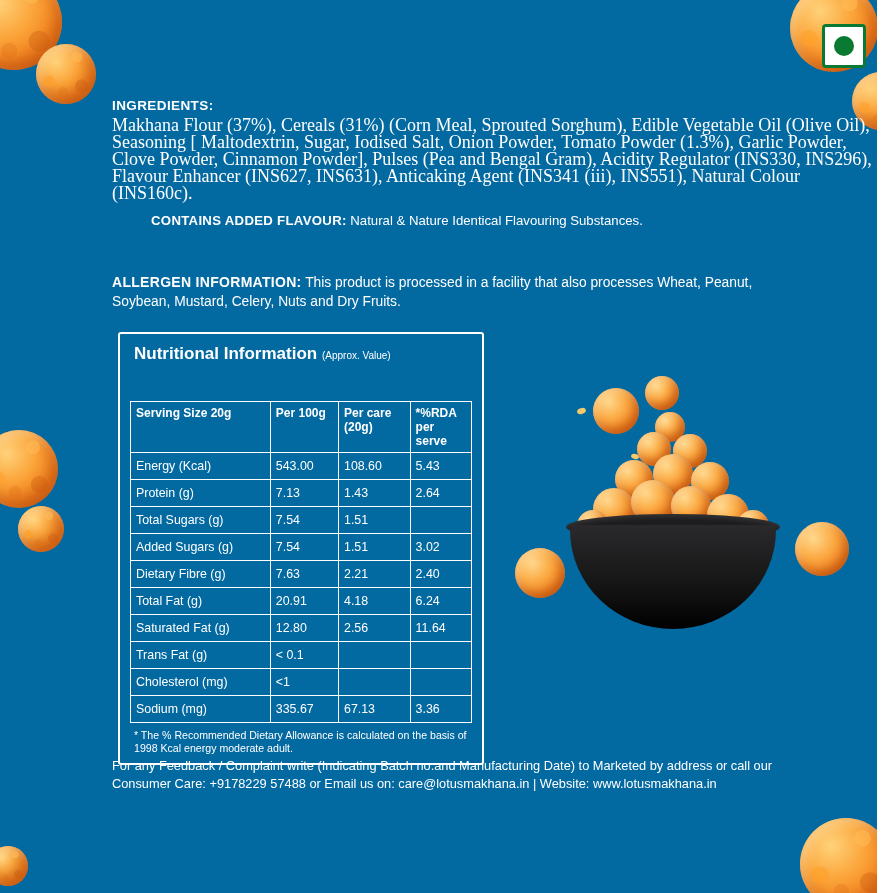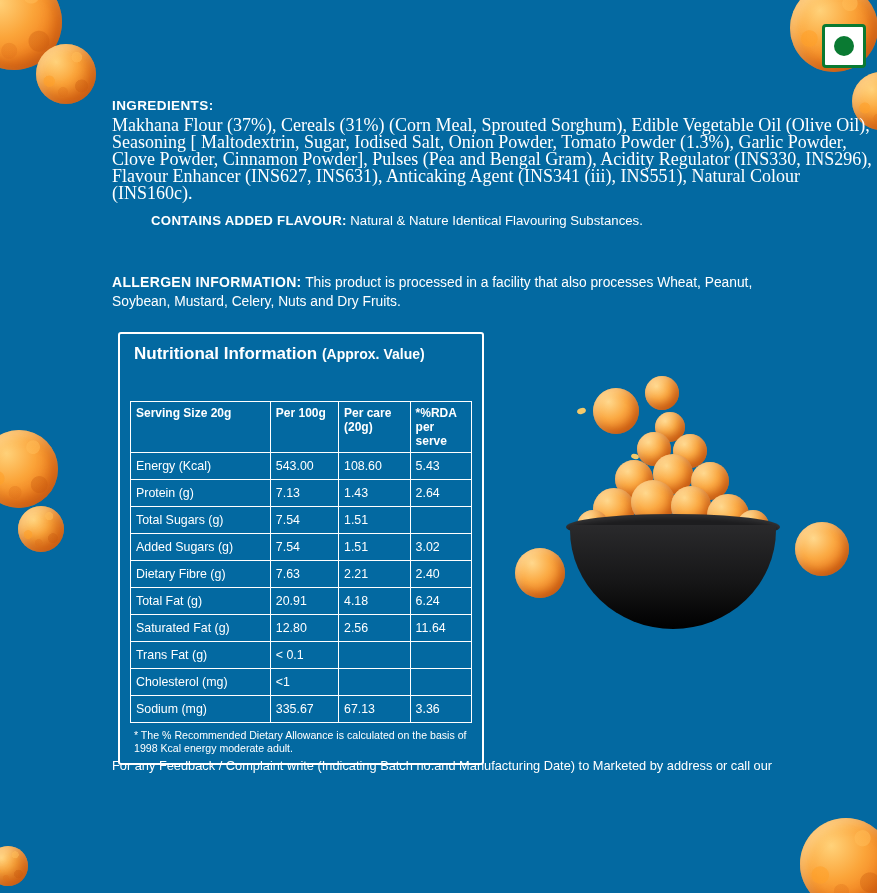--- a/index.html
+++ b/index.html
@@ -113,22 +113,22 @@
     padding: 8px 10px 8px 10px;
     box-sizing: border-box;
     color: #ffffff;
   }
   #nutrition-title {
     font-size: 17px;
     font-weight: bold;
     margin: 2px 0 8px 4px;
   }
   #nutrition-title .approx {
-    font-weight: bold;
-    font-size: 14px;
+    font-weight: normal;
+    font-size: 10px;
   }
   table.nutri {
     width: 100%;
     border-collapse: collapse;
     font-size: 12.4px;
     margin-top: 37px;
   }
   table.nutri th, table.nutri td {
     border: 1px solid #ffffff;
     padding: 4px 5px;
@@ -356,15 +356,16 @@
     <div class="bp" id="bp3"></div>
     <div class="bp" id="bp4"></div>
     <div class="bp" id="bp11"></div>
     <div class="bp" id="bp12"></div>
     <div id="bowl-rim"></div>
     <div id="bowl-body"></div>
   </div>
 
   <div id="footer-block">
     <div id="footer-line-1">For any Feedback / Complaint write (Indicating Batch no.and Manufacturing Date) to Marketed by address or call our</div>
+    <div id="footer-line-2">Consumer Care: +9178229 57488 or Email us on: care@lotusmakhana.in  |  Website: www.lotusmakhana.in</div>
   </div>
 
 </div>
 
 </body></html>

